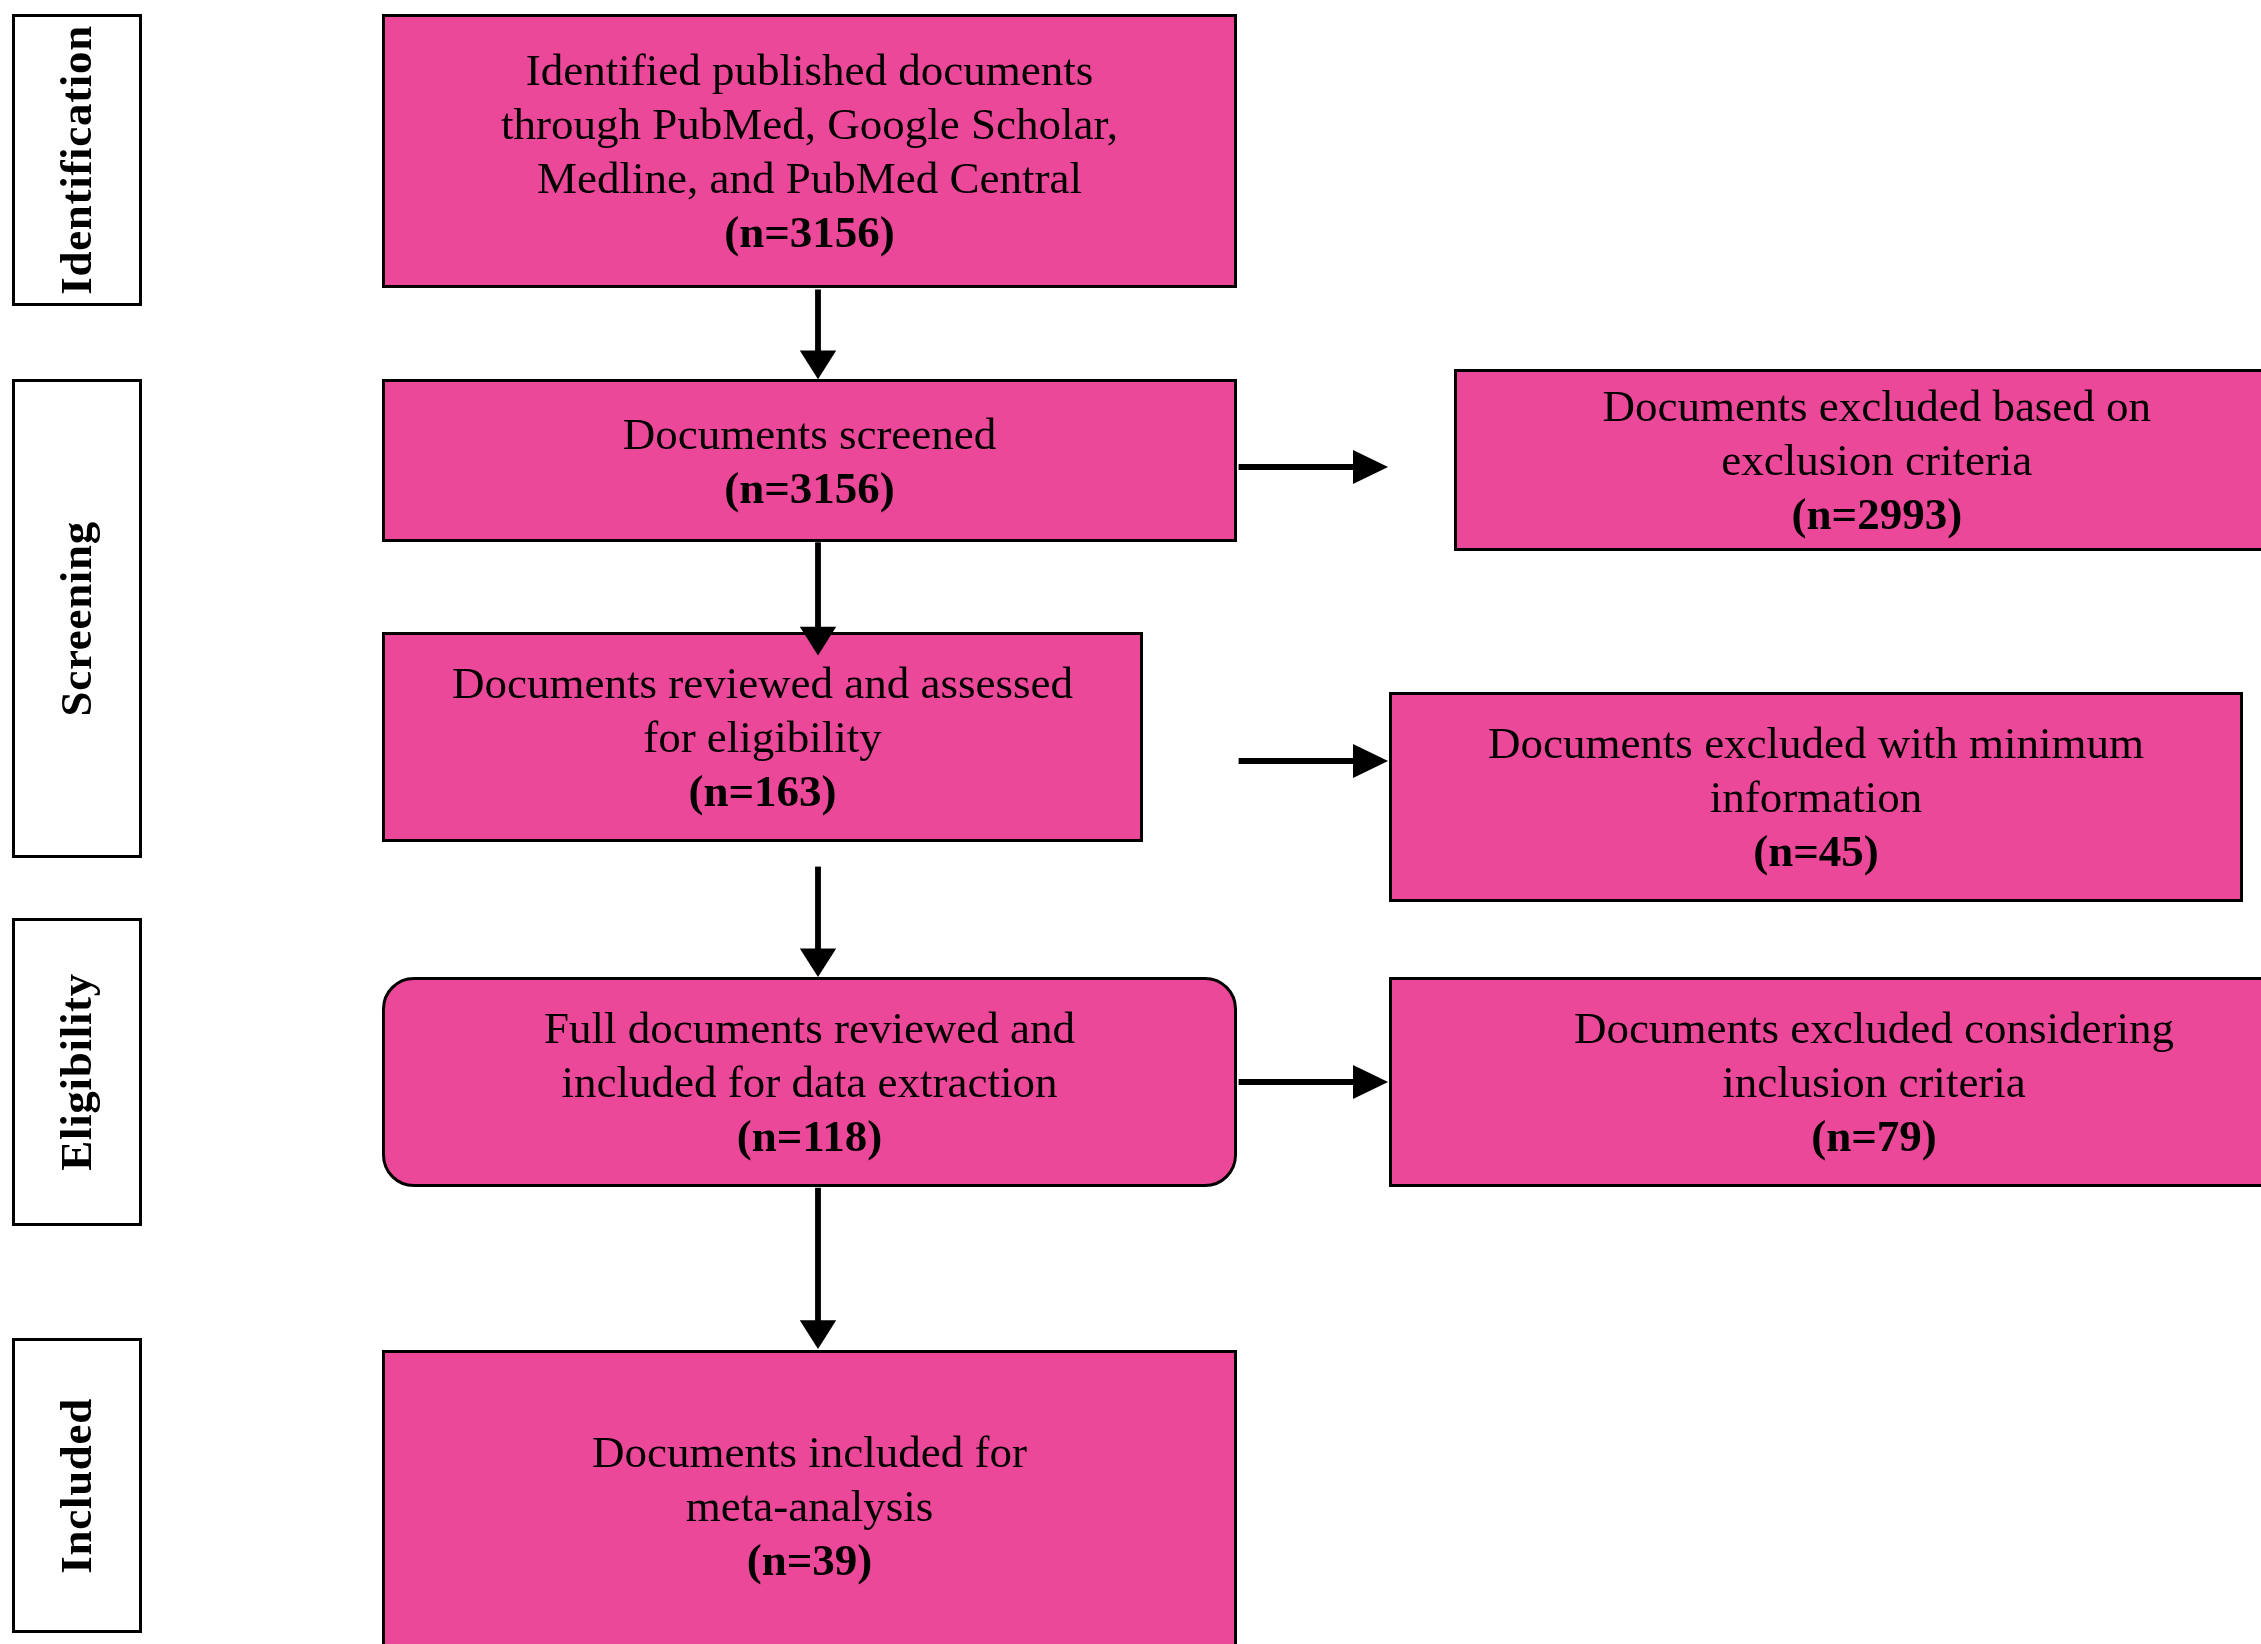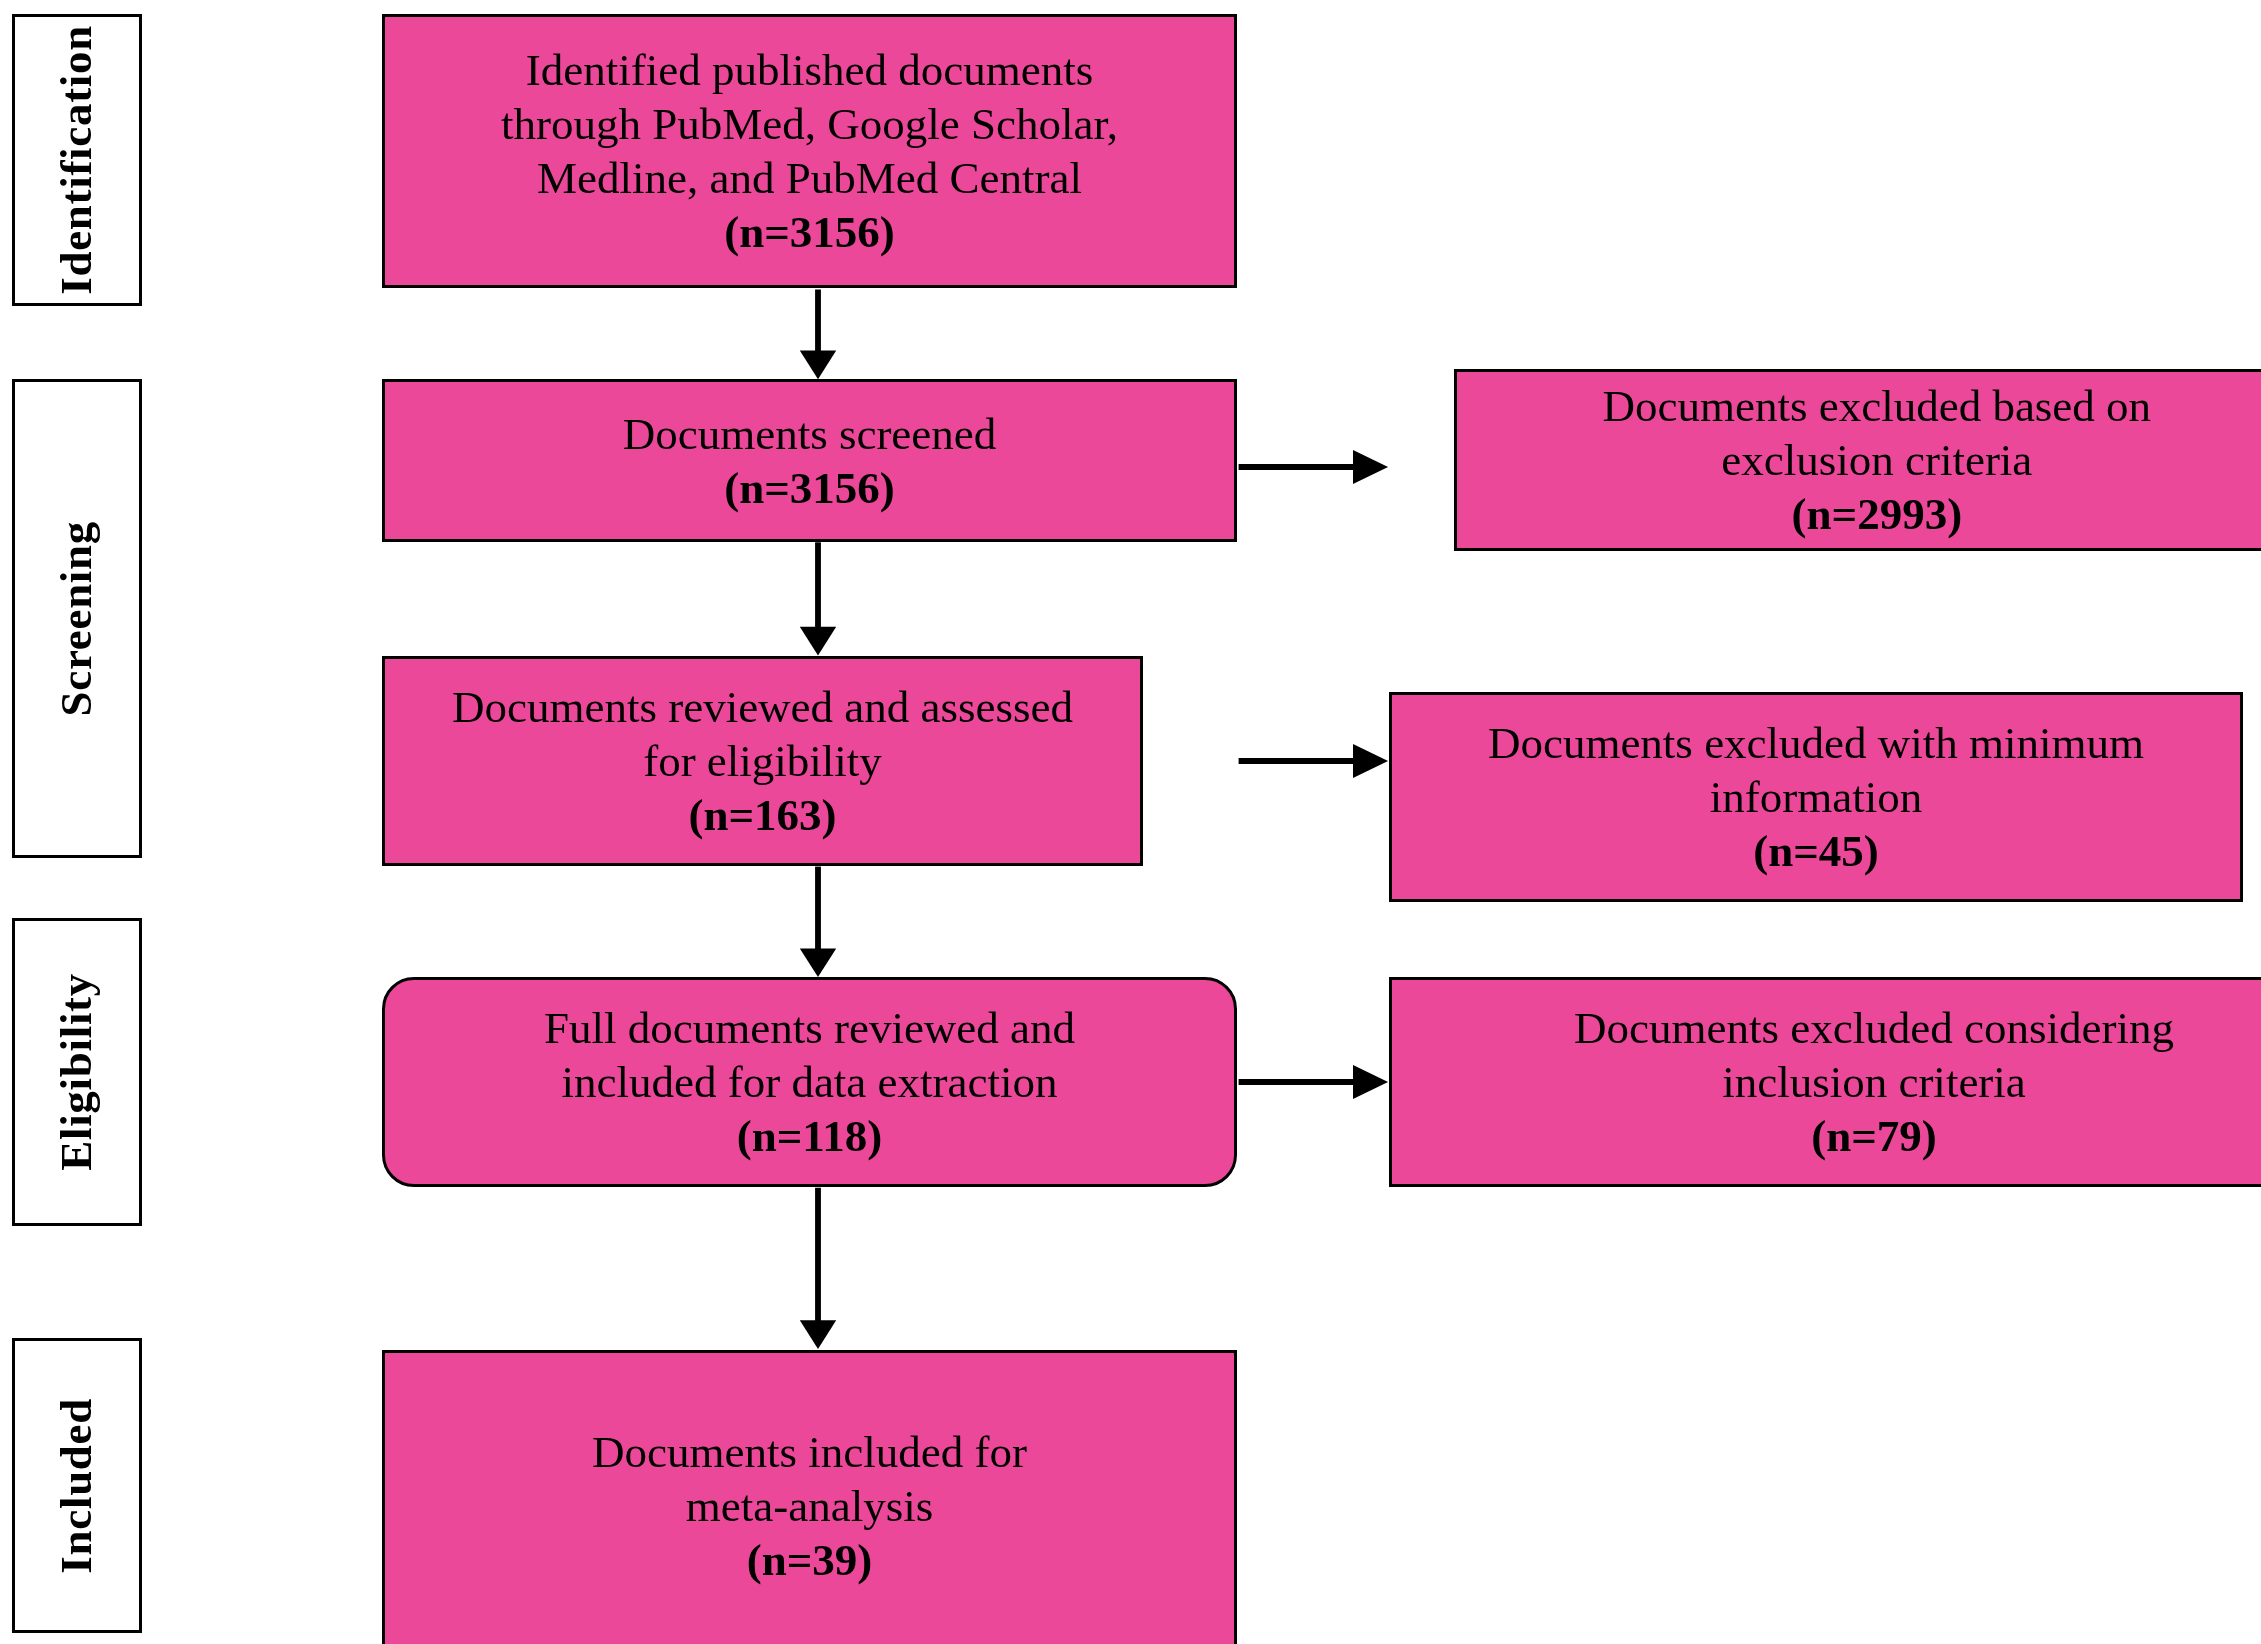--- a/index.html
+++ b/index.html
@@ -107,21 +107,21 @@
 through PubMed, Google Scholar,
 Medline, and PubMed Central</div>
     <div class="flow-count">(n=3156)</div>
   </div>
 
   <div class="flow-box" style="left:382px; top:379px; width:855px; height:163px;">
     <div class="flow-text">Documents screened</div>
     <div class="flow-count">(n=3156)</div>
   </div>
 
-  <div class="flow-box" style="left:382px; top:656px; width:761px; height:210px;">
+  <div class="flow-box" style="left:382px; top:632px; width:761px; height:210px;">
     <div class="flow-text">Documents reviewed and assessed
 for eligibility</div>
     <div class="flow-count">(n=163)</div>
   </div>
 
   <div class="flow-box" style="left:382px; top:977px; width:855px; height:210px;border-radius:32px;">
     <div class="flow-text">Full documents reviewed and
 included for data extraction</div>
     <div class="flow-count">(n=118)</div>
   </div>

